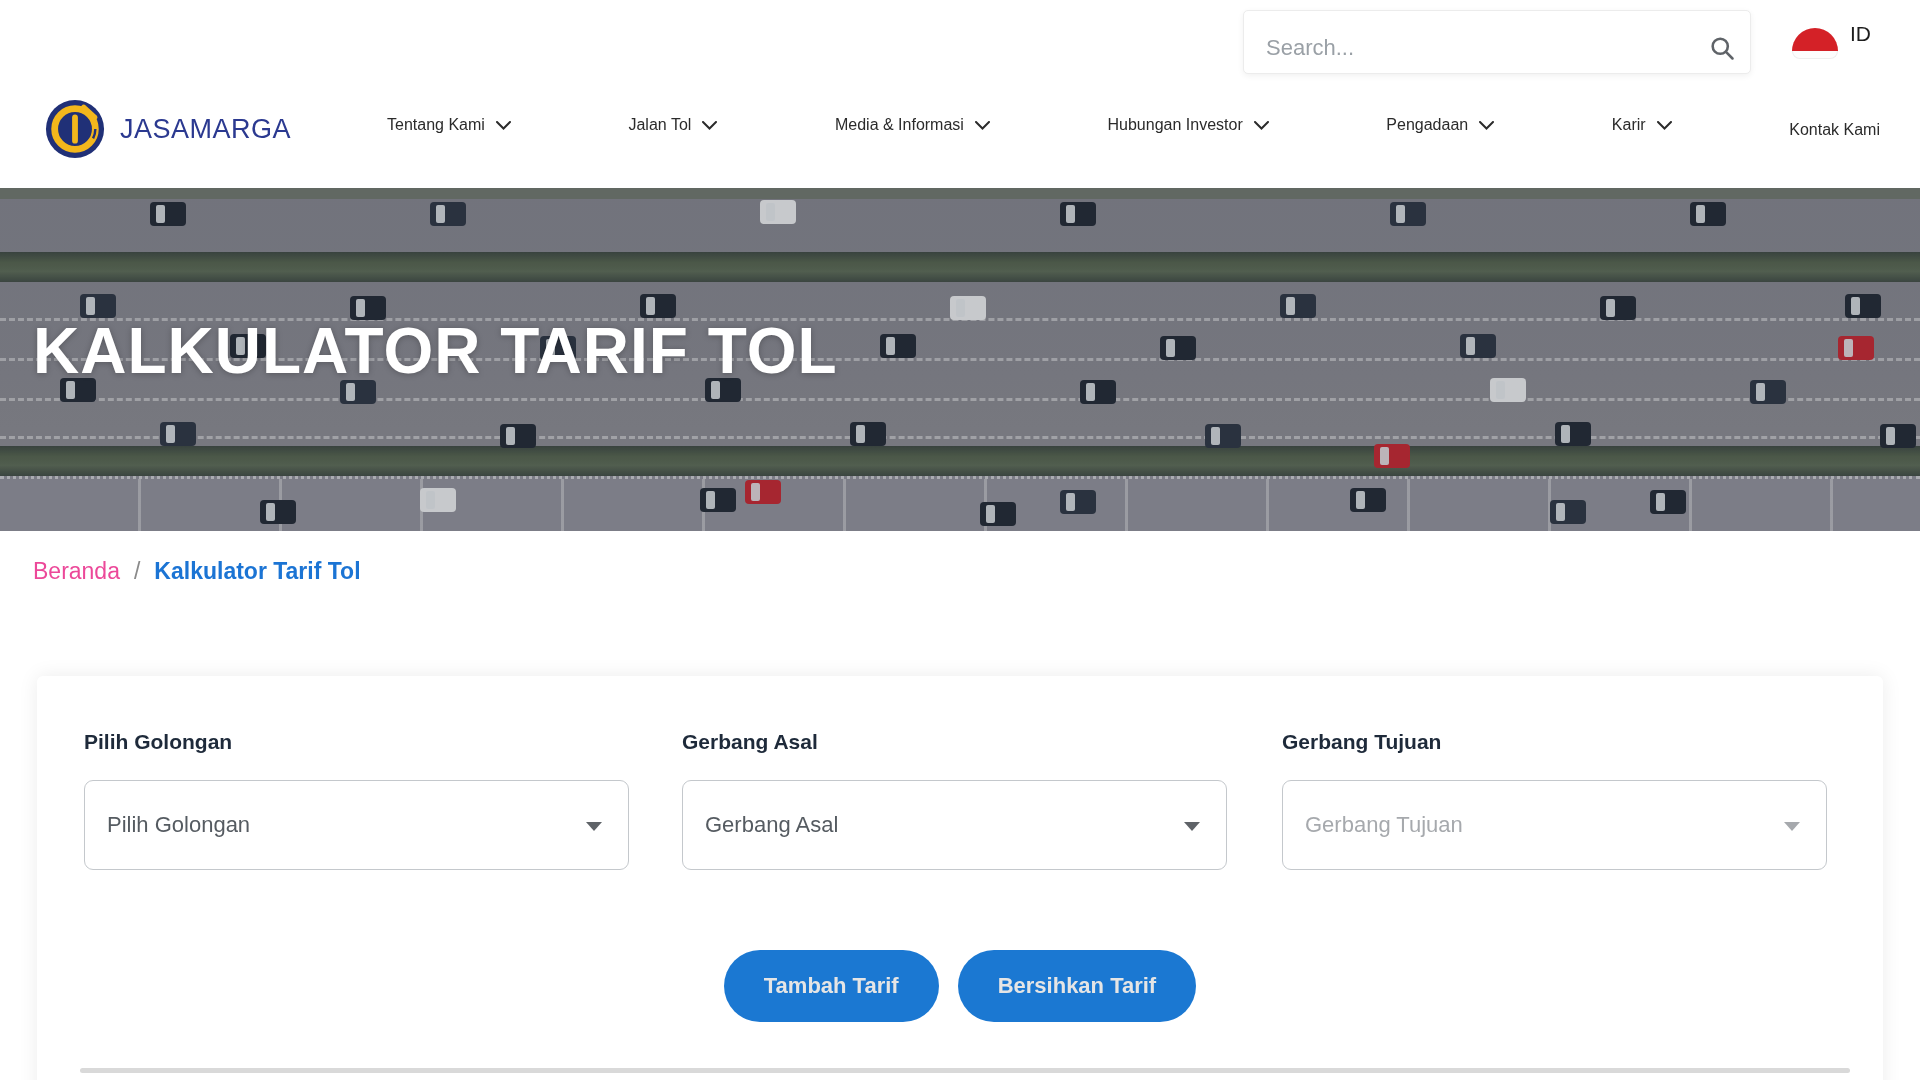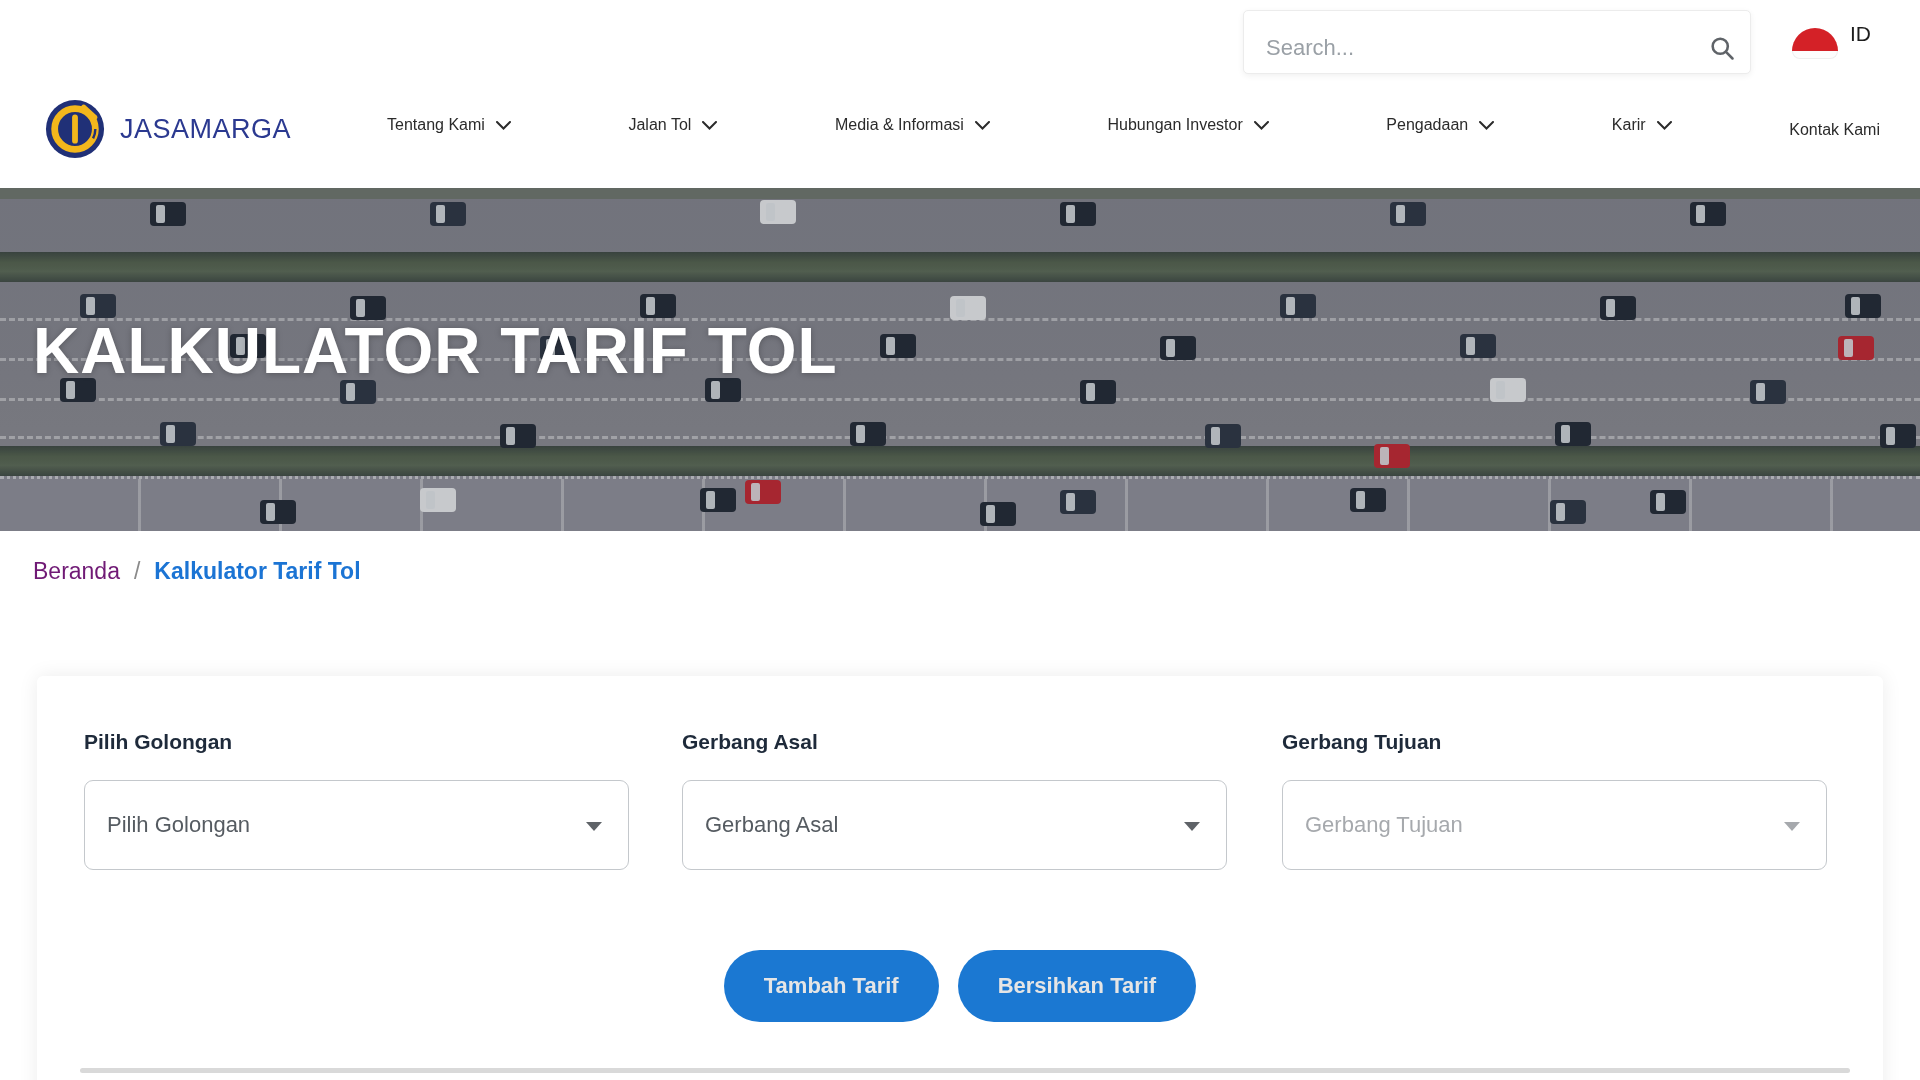--- a/index.html
+++ b/index.html
@@ -61,21 +61,21 @@
   .hero .cars { position:absolute; inset:0; }
   .hero .shade { position:absolute; inset:0; background:rgba(24,28,40,0.16); }
   .hero-title {
     position:absolute; left:33px; top:126px; z-index:3;
     font-size:64px; font-weight:800; color:#ffffff; letter-spacing:1px;
     text-shadow:0 1px 6px rgba(0,0,0,0.25);
   }
 
   
   .breadcrumb { position:absolute; left:33px; top:558px; display:flex; align-items:center; gap:14px; font-size:23px; }
-  .crumb-home { color:#701a75; cursor:pointer; }
+  .crumb-home { color:#ec4899; cursor:pointer; }
   .crumb-sep { color:#8a8a8a; }
   .crumb-current { color:#1b74d4; font-weight:bold; }
 
   
   .card { position:absolute; left:37px; top:676px; width:1846px; height:480px;
     background:#fff; border-radius:6px; box-shadow:0 0 20px rgba(0,0,0,0.08); }
   .field { position:absolute; width:545px; }
   .field.f0 { left:47px;  top:54px; }
   .field.f1 { left:645px; top:54px; }
   .field.f2 { left:1245px; top:54px; }

